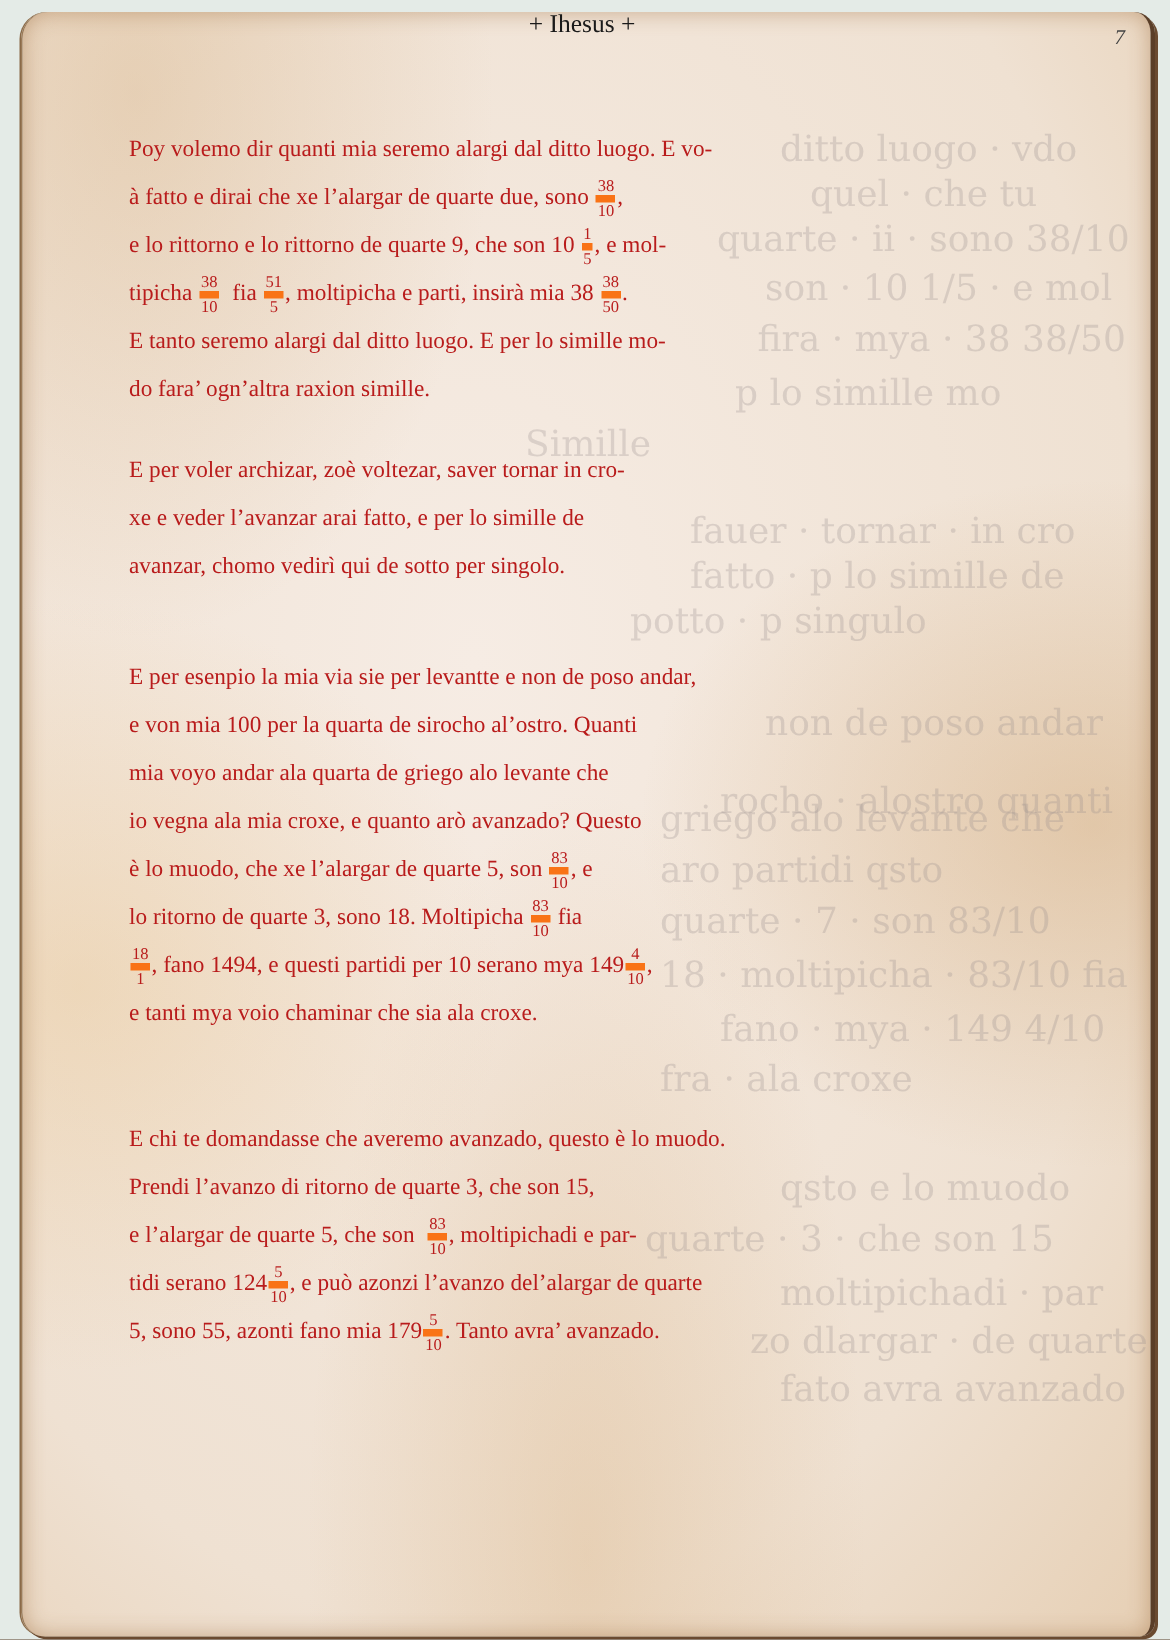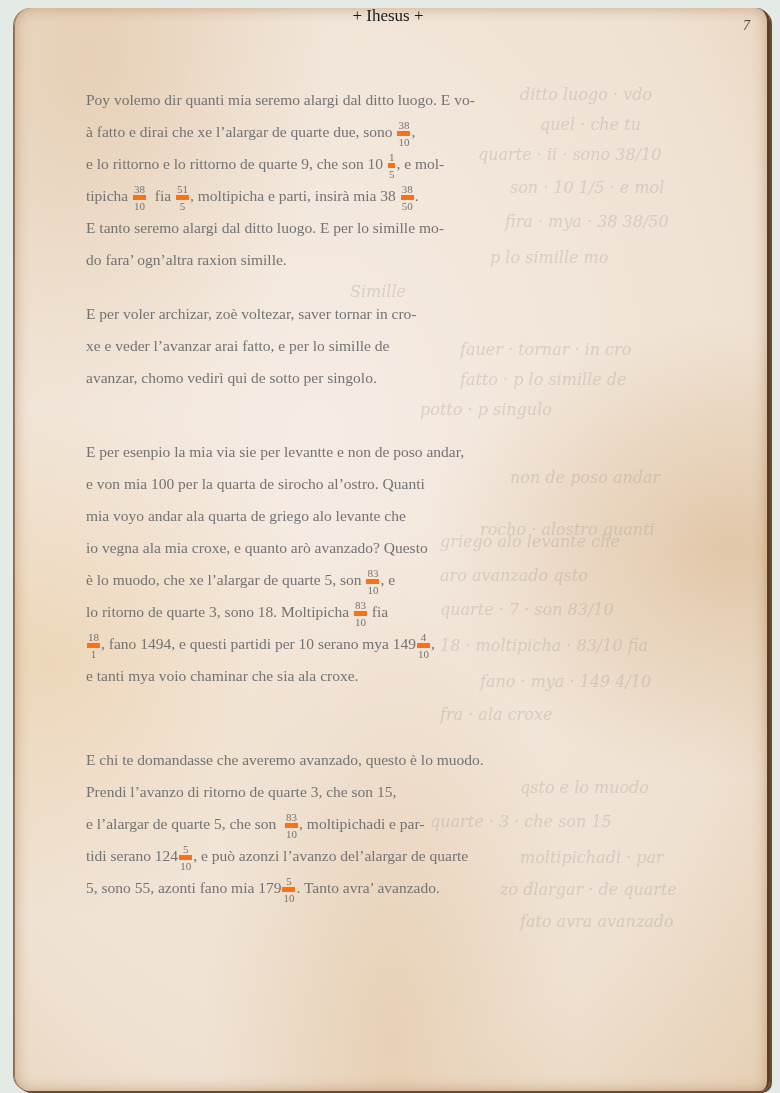--- a/index.html
+++ b/index.html
@@ -24,27 +24,27 @@
     }
     .header {
       position: absolute; left: 0; top: 6px; width: 776px; text-align: center;
       font-size: 17px; color: #1a1a1a;
     }
     .folio {
       position: absolute; right: 30px; top: 18px; font-size: 14px; color: #444;
       font-style: italic;
     }
     .ghost {
-      position: absolute; color: rgba(150,140,140,0.28); font-size: 16px;
-      font-family: "DejaVu Serif", serif; font-style: italic; white-space: nowrap;
+      position: absolute; color: rgba(150,140,140,0.28); font-size: 24px;
+      font-family: "DejaVu Serif", serif; white-space: nowrap;
       pointer-events: none;
     }
     .text {
       position: absolute; left: 86px; top: 84px; width: 460px;
-      font-size: 15.5px; color: #737373; line-height: 32px;
+      font-size: 15.5px; color: #b91c1c; line-height: 32px;
     }
     .line { white-space: nowrap; height: 32px; }
     .para-gap-s { height: 22px; }
     .para-gap-m { height: 42px; }
     .para-gap-l { height: 52px; }
     .frac {
       display: inline-block; vertical-align: middle; text-align: center;
       font-size: 11px; line-height: 12px; margin: 0 1px;
     }
     .frac .num { display: block; border-bottom: 5px solid #f97316; padding: 0 1px; }
@@ -65,21 +65,21 @@
     <div class="ghost" style="left: 510px; top: 178px;">son · 10 1/5 · e mol</div>
     <div class="ghost" style="left: 505px; top: 212px;">fira · mya · 38 38/50</div>
     <div class="ghost" style="left: 490px; top: 248px;">p lo simille mo</div>
     <div class="ghost" style="left: 350px; top: 282px;">Simille</div>
     <div class="ghost" style="left: 460px; top: 340px;">fauer · tornar · in cro</div>
     <div class="ghost" style="left: 460px; top: 370px;">fatto · p lo simille de</div>
     <div class="ghost" style="left: 420px; top: 400px;">potto · p singulo</div>
     <div class="ghost" style="left: 510px; top: 468px;">non de poso andar</div>
     <div class="ghost" style="left: 480px; top: 500px; margin-top: 20px;">rocho · alostro quanti</div>
     <div class="ghost" style="left: 440px; top: 532px;">griego alo levante che</div>
-    <div class="ghost" style="left: 440px; top: 566px;">aro avanzado qsto</div>
+    <div class="ghost" style="left: 440px; top: 566px;">aro partidi qsto</div>
     <div class="ghost" style="left: 440px; top: 600px;">quarte · 7 · son 83/10</div>
     <div class="ghost" style="left: 440px; top: 636px;">18 · moltipicha · 83/10 fia</div>
     <div class="ghost" style="left: 480px; top: 672px;">fano · mya · 149 4/10</div>
     <div class="ghost" style="left: 440px; top: 705px;">fra · ala croxe</div>
     <div class="ghost" style="left: 520px; top: 778px;">qsto e lo muodo</div>
     <div class="ghost" style="left: 430px; top: 812px;">quarte · 3 · che son 15</div>
     <div class="ghost" style="left: 520px; top: 848px;">moltipichadi · par</div>
     <div class="ghost" style="left: 500px; top: 880px;">zo dlargar · de quarte</div>
     <div class="ghost" style="left: 520px; top: 912px;">fato avra avanzado</div>
   </div>

